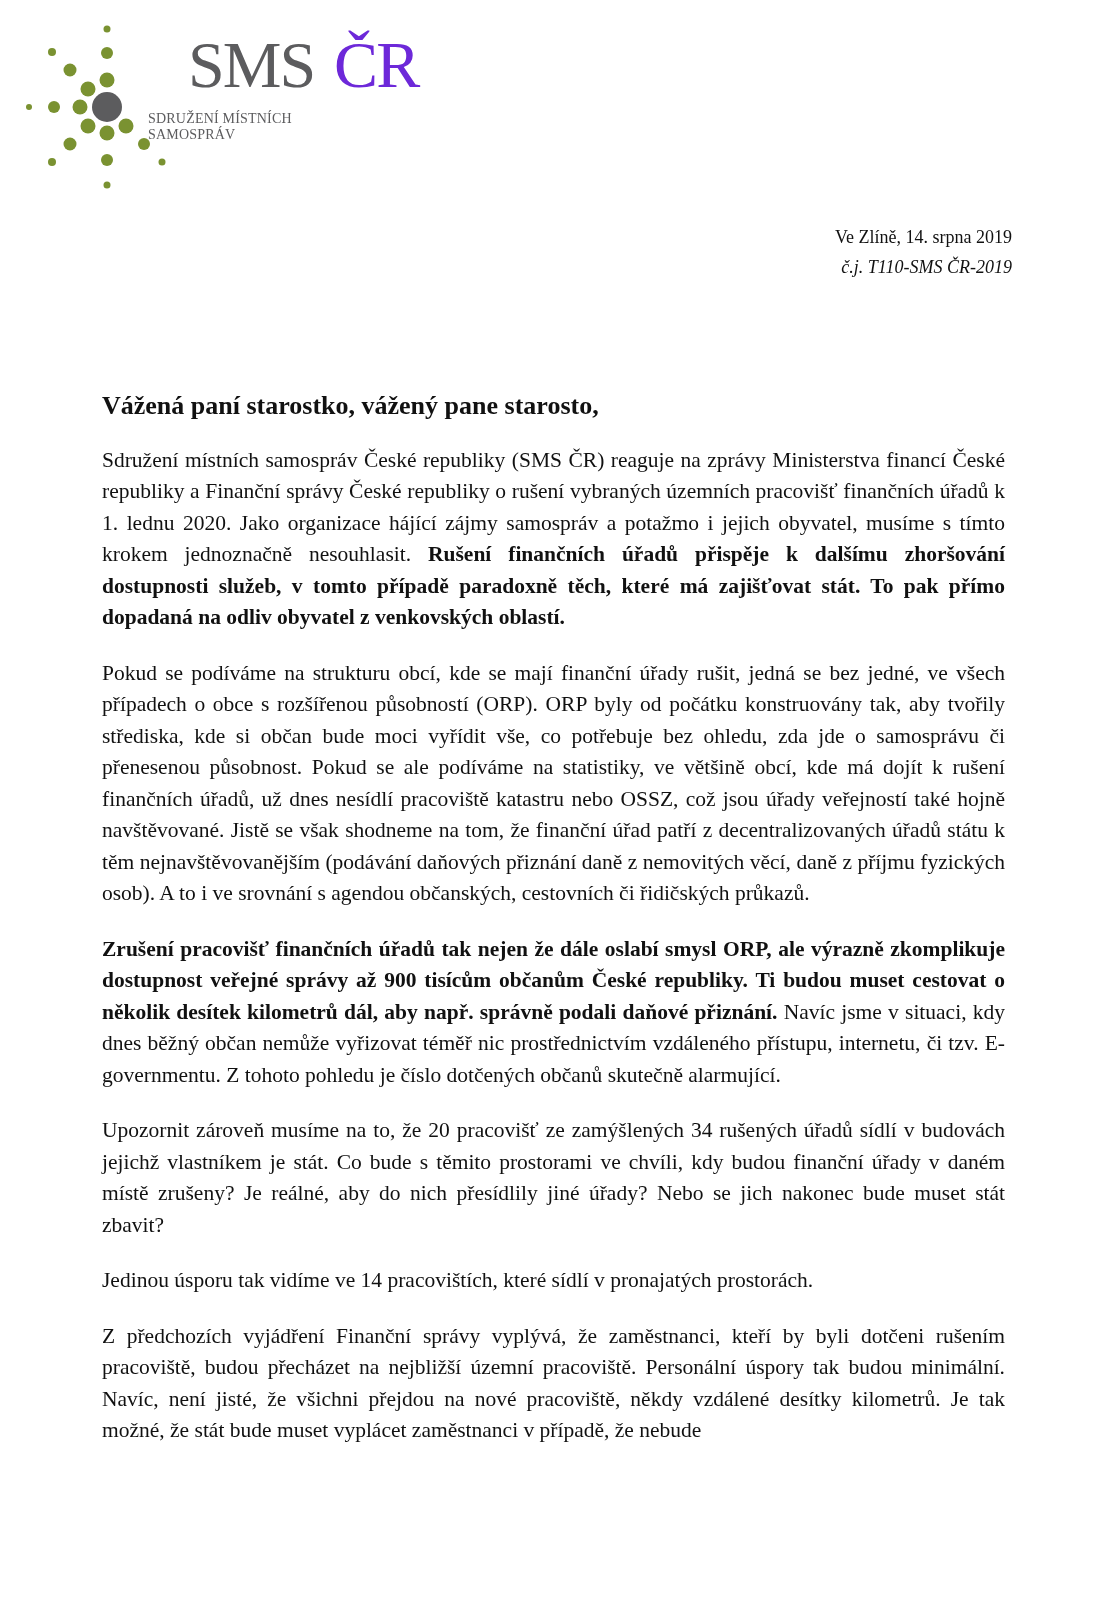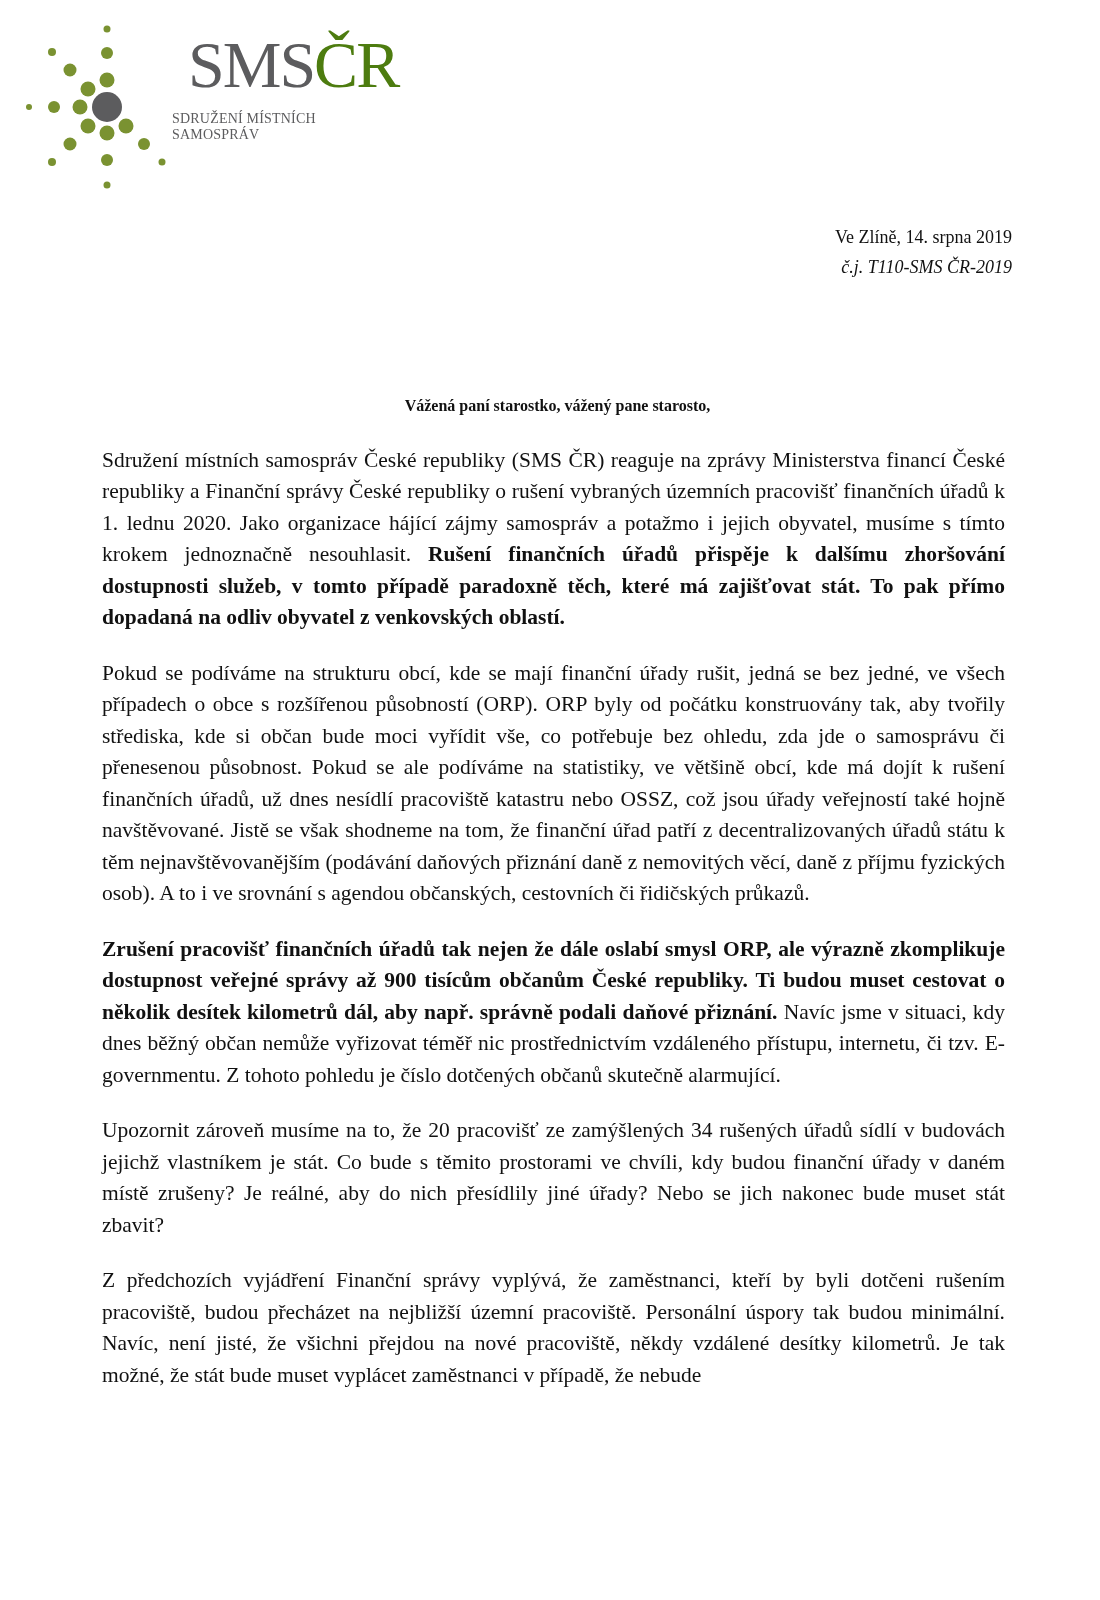--- a/index.html
+++ b/index.html
@@ -1,26 +1,26 @@
 <!DOCTYPE html>
 <html><head>
   <meta charset="utf-8">
   <style>
     html, body { margin: 0; padding: 0; background: #ffffff; }
     body { width: 1100px; height: 1600px; position: relative; overflow: hidden; font-family: "Liberation Serif", serif; color: #111; }
     .logo { position: absolute; left: 20px; top: 18px; width: 340px; height: 175px; }
     .logo-dots { position: absolute; left: 0; top: 0; width: 170px; height: 175px; }
     .logo-mark { position: absolute; left: 124px; top: 14px; font-family: "Liberation Serif", serif; font-size: 66px; line-height: 1; letter-spacing: -2px; }
     .logo-mark .grey { color: #5c5c5e; margin-left: 44px; }
-    .logo-mark .green { color: #4d7c0f; }
-    .logo-sub { position: absolute; left: 128px; top: 93px; font-family: "Liberation Serif", serif; font-size: 14px; color: #5c5c5e; letter-spacing: 0.2px; margin-left: 24px; }
+    .logo-mark .green { color: #6d28d9; margin-left: 20px; }
+    .logo-sub { position: absolute; left: 128px; top: 93px; font-family: "Liberation Serif", serif; font-size: 14px; color: #5c5c5e; letter-spacing: 0.2px; }
     .date-block { position: absolute; right: 88px; top: 222px; text-align: right; font-size: 18px; line-height: 30px; }
     .ref { font-style: italic; margin-left: 19px; }
     .content { position: absolute; left: 102px; top: 390px; width: 911px; font-size: 21.5px; line-height: 31.5px; }
-    .salutation { font-weight: bold; margin: 0 0 23px 0; font-size: 16px; text-align: center; }
+    .salutation { font-weight: bold; margin: 0 0 23px 0; font-size: 26px; }
     p { margin: 0 8px 24px 0; text-align: justify; }
     b { font-weight: bold; }
   </style>
 </head>
 <body>
 
 <div class="logo">
   <svg class="logo-dots" viewBox="0 0 170 175" xmlns="http://www.w3.org/2000/svg">
     <g fill="#7a9231">
       <circle cx="87" cy="11" r="3.5"></circle>
@@ -52,14 +52,15 @@
   <div>Ve Zlíně, 14. srpna 2019</div>
   <div class="ref">č.j. T110-SMS ČR-2019</div>
 </div>
 
 <div class="content">
   <div class="salutation">Vážená paní starostko, vážený pane starosto,</div>
   <p><span>Sdružení místních samospráv České republiky (SMS ČR) reaguje na zprávy Ministerstva financí České republiky a Finanční správy České republiky o rušení vybraných územních pracovišť finančních úřadů k 1. lednu 2020. Jako organizace hájící zájmy samospráv a potažmo i jejich obyvatel, musíme s tímto krokem jednoznačně nesouhlasit. </span><b>Rušení finančních úřadů přispěje k dalšímu zhoršování dostupnosti služeb, v tomto případě paradoxně těch, které má zajišťovat stát. To pak přímo dopadaná na odliv obyvatel z venkovských oblastí.</b></p>
   <p>Pokud se podíváme na strukturu obcí, kde se mají finanční úřady rušit, jedná se bez jedné, ve všech případech o obce s rozšířenou působností (ORP). ORP byly od počátku konstruovány tak, aby tvořily střediska, kde si občan bude moci vyřídit vše, co potřebuje bez ohledu, zda jde o samosprávu či přenesenou působnost. Pokud se ale podíváme na statistiky, ve většině obcí, kde má dojít k rušení finančních úřadů, už dnes nesídlí pracoviště katastru nebo OSSZ, což jsou úřady veřejností také hojně navštěvované. Jistě se však shodneme na tom, že finanční úřad patří z decentralizovaných úřadů státu k těm nejnavštěvovanějším (podávání daňových přiznání daně z nemovitých věcí, daně z příjmu fyzických osob). A to i ve srovnání s agendou občanských, cestovních či řidičských průkazů.</p>
   <p><b>Zrušení pracovišť finančních úřadů tak nejen že dále oslabí smysl ORP, ale výrazně zkomplikuje dostupnost veřejné správy až 900 tisícům občanům České republiky. Ti budou muset cestovat o několik desítek kilometrů dál, aby např. správně podali daňové přiznání.</b><span> Navíc jsme v situaci, kdy dnes běžný občan nemůže vyřizovat téměř nic prostřednictvím vzdáleného přístupu, internetu, či tzv. E-governmentu. Z tohoto pohledu je číslo dotčených občanů skutečně alarmující.</span></p>
   <p>Upozornit zároveň musíme na to, že 20 pracovišť ze zamýšlených 34 rušených úřadů sídlí v budovách jejichž vlastníkem je stát. Co bude s těmito prostorami ve chvíli, kdy budou finanční úřady v daném místě zrušeny? Je reálné, aby do nich přesídlily jiné úřady?  Nebo se jich nakonec bude muset stát zbavit?</p>
+  <p>Jedinou úsporu tak vidíme ve 14 pracovištích, které sídlí v pronajatých prostorách.</p>
   <p>Z předchozích vyjádření Finanční správy vyplývá, že zaměstnanci, kteří by byli dotčeni rušením pracoviště, budou přecházet na nejbližší územní pracoviště. Personální úspory tak budou minimální. Navíc, není jisté, že všichni přejdou na nové pracoviště, někdy vzdálené desítky kilometrů. Je tak možné, že stát bude muset vyplácet zaměstnanci v případě, že nebude</p>
 </div>
 
 </body></html>

